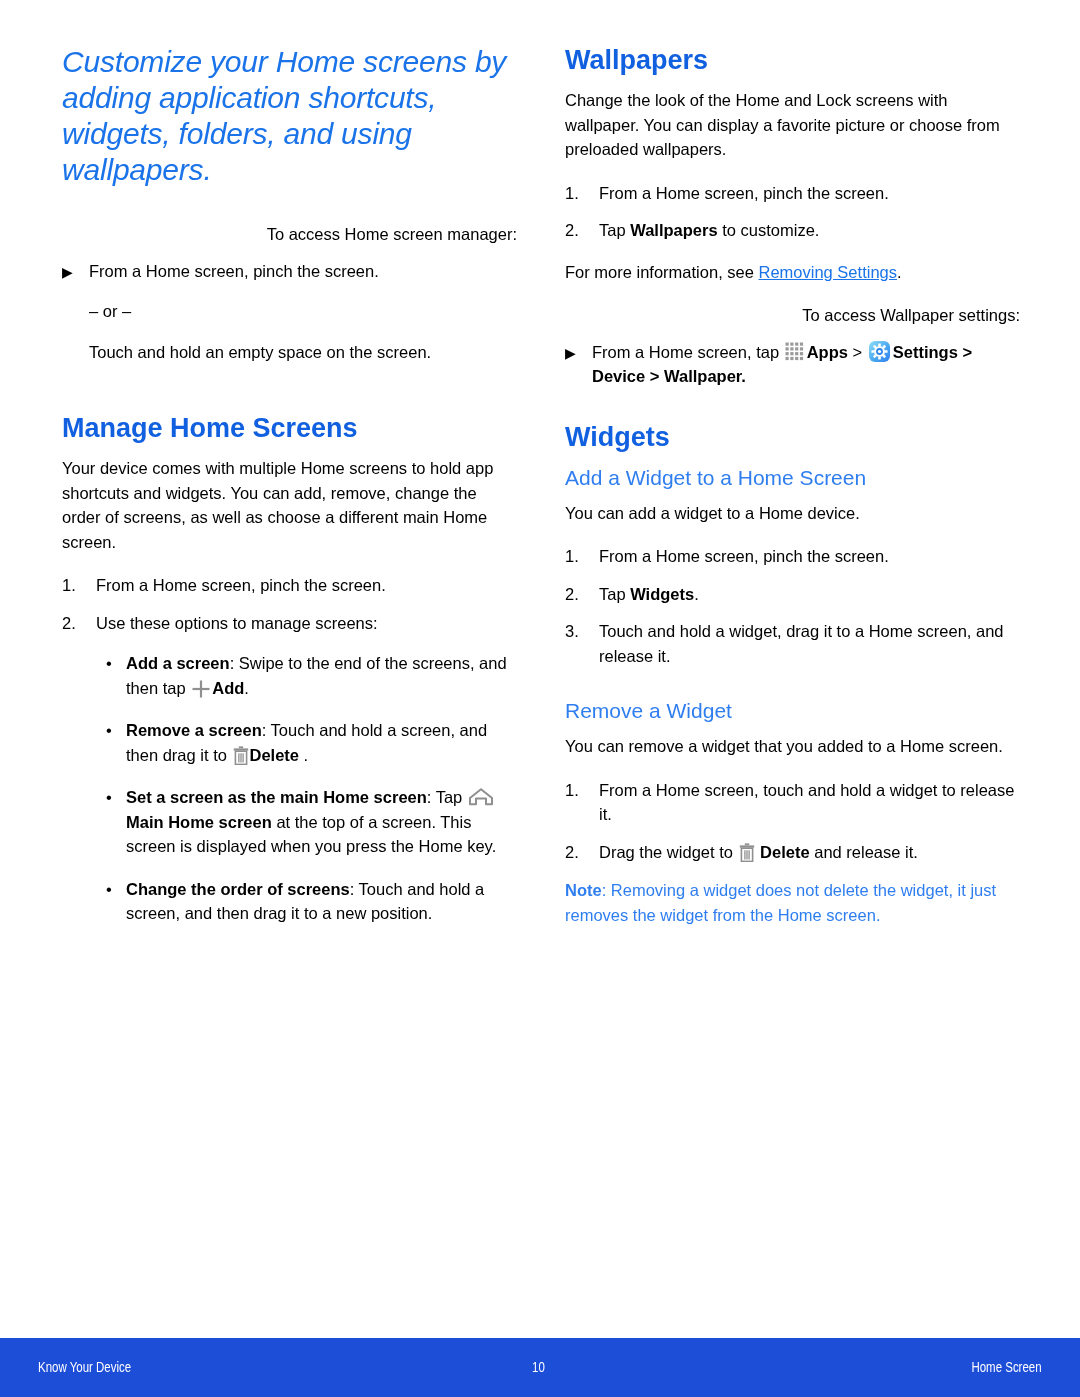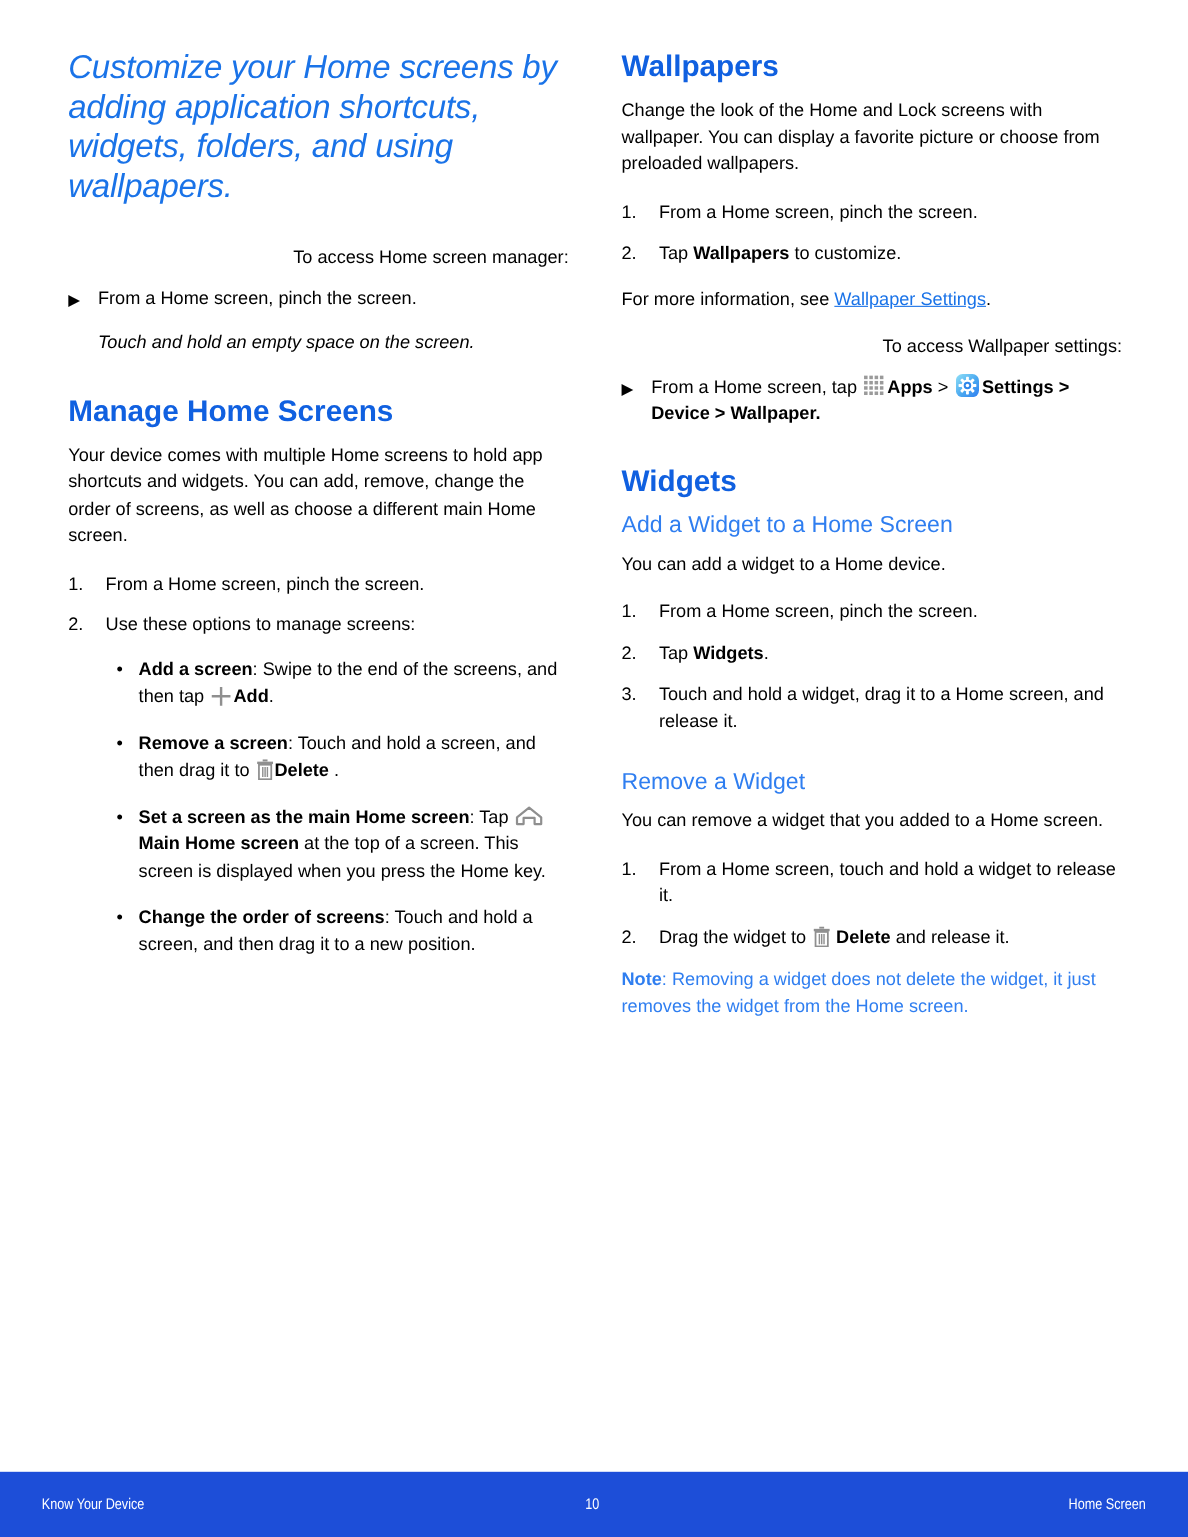--- a/index.html
+++ b/index.html
@@ -201,22 +201,23 @@
 
       <h1 class="chapter-title">Customize your Home screens by adding application shortcuts, widgets, folders, and using wallpapers.</h1>
 
       <p class="body tight">To access Home screen manager:</p>
 
       <p class="arrow-item">
         <span class="arrow-glyph">▶</span>
         <span>From a Home screen, pinch the screen.</span>
       </p>
 
-
-      <p class="indent" style="margin-bottom:34px;font-style:italic;">Touch and hold an empty space on the screen.</p>
+      <p class="indent">– or –</p>
+
+      <p class="indent" style="margin-bottom:48px;">Touch and hold an empty space on the screen.</p>
 
       <h2 class="h1">Manage Home Screens</h2>
 
       <p class="body">Your device comes with multiple Home screens to hold app shortcuts and widgets. You can add, remove, change the order of screens, as well as choose a different main Home screen.</p>
 
       <ol class="steps" style="margin-bottom:16px;">
         <li>
           <span>From a Home screen, pinch the screen.</span>
         </li>
         <li>
@@ -270,21 +271,21 @@
       <p class="body">Change the look of the Home and Lock screens with wallpaper. You can display a favorite picture or choose from preloaded wallpapers.</p>
 
       <ol class="steps" style="margin-bottom:17px;">
         <li>
           <span>From a Home screen, pinch the screen.</span>
         </li>
         <li><span>Tap </span><b>Wallpapers</b><span> to customize.</span>
         </li>
       </ol>
 
-      <p class="body"><span>For more information, see </span><a class="link" href="#">Wallpaper Settings</a><span>.</span></p>
+      <p class="body"><span>For more information, see </span><a class="link" href="#">Removing Settings</a><span>.</span></p>
 
       <p class="body tight">To access Wallpaper settings:</p>
 
       <p class="arrow-item" style="margin-bottom:32px;">
         <span class="arrow-glyph">▶</span><span>From a Home screen, tap </span><span class="icon-inline icon-apps">
           <svg viewBox="0 0 19 19" width="19" height="19" aria-hidden="true">
             <g fill="#9a9a9a">
               <rect x="0.5" y="0.5" width="3.2" height="3.2"></rect>
                 <rect x="5.3" y="0.5" width="3.2" height="3.2"></rect>
               <rect x="10.1" y="0.5" width="3.2" height="3.2"></rect>

